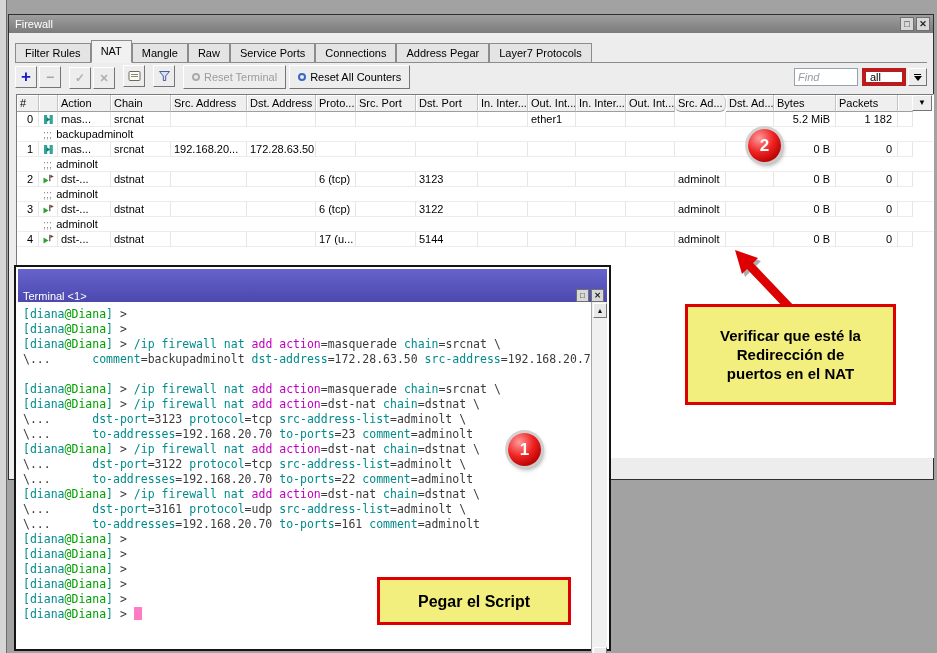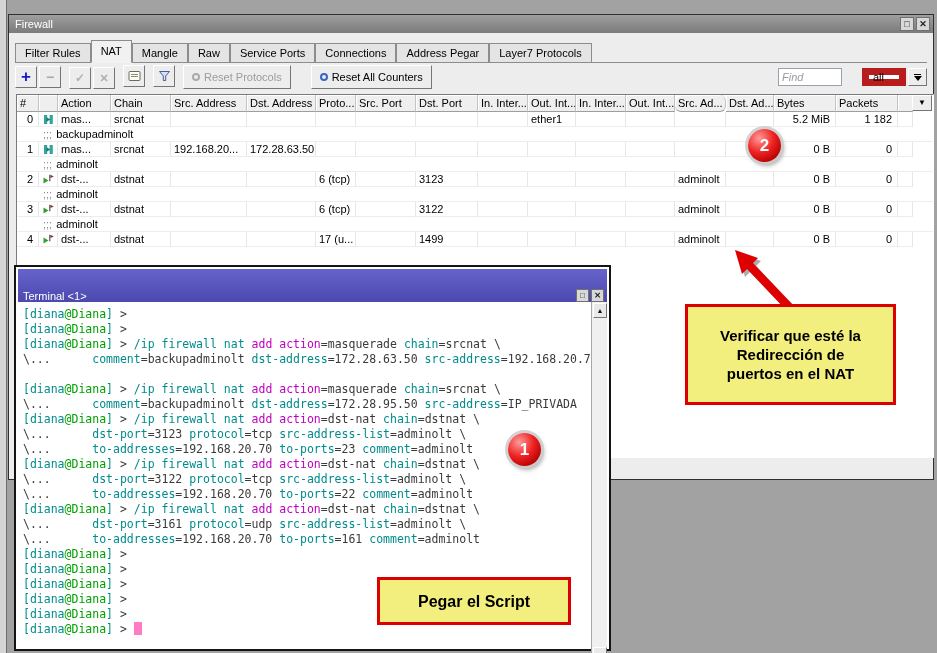--- a/index.html
+++ b/index.html
@@ -26,22 +26,22 @@
   .gap{margin-left:6px;}
   .txtbtn{height:22px;background:#EDEDED;border:1px solid;border-color:#FFF #757575 #757575 #FFF;
       display:inline-flex;align-items:center;padding:0 8px;font-size:11px;font-family:"Liberation Sans",sans-serif;}
   .txtbtn.disabled{color:#9C9C9C;}
   .reset-ring{display:inline-block;width:8px;height:8px;border-radius:50%;margin-right:4px;box-sizing:border-box;}
   .ring-gray{border:2px solid #ABABAB;}
   .ring-blue{border:2px solid #3A66C8;}
   #find{width:64px;height:18px;box-sizing:border-box;border:1px solid #98A2AE;font-size:11px;padding:1px 3px;
       font-family:"Liberation Sans",sans-serif;margin-left:auto;}
   #find::placeholder{font-style:italic;color:#9A9A9A;}
-  #filterSel{width:44px;height:18px;box-sizing:border-box;border:7px solid #b91c1c;background:#FFF;
-      display:inline-flex;align-items:center;padding-left:4px;margin-left:20px;}
+  #filterSel{width:44px;height:18px;box-sizing:border-box;border:4px solid #b91c1c;background:#FFF;
+      display:inline-flex;align-items:center;padding-left:4px;margin-left:4px;}
   .ddbtn{width:19px;height:18px;box-sizing:border-box;background:#EDEDED;border:1px solid;
       border-color:#FFF #757575 #757575 #FFF;display:inline-flex;flex-direction:column;align-items:center;justify-content:center;margin-left:2px;}
   .ddbar{width:7px;height:1px;background:#000;margin-bottom:1px;}
   .ddtri{width:0;height:0;border-left:4px solid transparent;border-right:4px solid transparent;border-top:5px solid #000;}
 
   
   #list{position:absolute;left:7px;top:79px;width:918px;height:364px;background:#FFF;
       border:1px solid;border-color:#7A7A7A #FFF #FFF #7A7A7A;box-sizing:border-box;overflow:hidden;}
   .hrow{display:flex;height:17px;}
   .hcell{background:#EFEFEF;border-right:1px solid #C3C3C3;border-bottom:1px solid #9E9E9E;
@@ -144,23 +144,23 @@
           </span>
         </span><span class="tbbtn gap">
           <span style="display:inline-flex;align-items:center;">
             <svg width="13" height="12" viewBox="0 0 13 12">
               <path d="M1.5 1.5 h10 l-3.8 4.5 v4.5 h-2.4 v-4.5 z" fill="#D7E2F2" stroke="#4A5E9E"></path>
             </svg>
           </span>
         </span></span>
     <span class="txtbtn disabled gap">
       <span class="reset-ring ring-gray"></span>
-      <span>Reset Protocols</span>
-    </span>
-    <span class="txtbtn" style="margin-left:20px;">
+      <span>Reset Terminal</span>
+    </span>
+    <span class="txtbtn" style="margin-left:3px;">
       <span class="reset-ring ring-blue"></span>
       <span>Reset All Counters</span>
     </span>
     <input id="find" placeholder="Find" style="">
     <span id="filterSel">
       <span>all</span>
     </span>
     <span class="ddbtn">
       <span class="ddbar"></span>
       <span class="ddtri"></span>
@@ -314,21 +314,21 @@
                 <path d="M8.4 0.8 l3.4 1.6 -3.4 1.6 z" fill="#7A3A2A"></path>
               </svg>
             </span>
           </div>
           <div class="dcell" style="width: 53px; flex: 0 0 53px;">dst-...</div>
           <div class="dcell" style="width: 60px; flex: 0 0 60px;">dstnat</div>
           <div class="dcell" style="width: 76px; flex: 0 0 76px;"></div>
           <div class="dcell" style="width: 69px; flex: 0 0 69px;"></div>
           <div class="dcell" style="width: 40px; flex: 0 0 40px;">17 (u...</div>
           <div class="dcell" style="width: 60px; flex: 0 0 60px;"></div>
-          <div class="dcell" style="width: 62px; flex: 0 0 62px;">1499</div>
+          <div class="dcell" style="width: 62px; flex: 0 0 62px;">5144</div>
           <div class="dcell" style="width: 50px; flex: 0 0 50px;"></div>
           <div class="dcell" style="width: 48px; flex: 0 0 48px;"></div>
           <div class="dcell" style="width: 50px; flex: 0 0 50px;"></div>
           <div class="dcell" style="width: 49px; flex: 0 0 49px;"></div>
           <div class="dcell" style="width: 51px; flex: 0 0 51px;">adminolt</div>
           <div class="dcell" style="width: 48px; flex: 0 0 48px;"></div>
           <div class="dcell r" style="width: 62px; flex: 0 0 62px;">0 B</div>
           <div class="dcell r" style="width: 62px; flex: 0 0 62px;">0</div>
           <div class="dcell" style="width: 15px; flex: 0 0 15px;"></div>
         </div>
@@ -350,21 +350,20 @@
     </span>
   </div>
   <div id="tcontent">
     <div id="tlines">
         <div class="tline"><span class="tk-t">[diana</span><span class="tk-g">@Diana</span><span class="tk-t">]</span><span class="tk-d"> &gt;</span></div>
         <div class="tline"><span class="tk-t">[diana</span><span class="tk-g">@Diana</span><span class="tk-t">]</span><span class="tk-d"> &gt;</span></div>
         <div class="tline"><span class="tk-t">[diana</span><span class="tk-g">@Diana</span><span class="tk-t">]</span><span class="tk-d"> &gt; </span><span class="tk-t">/ip firewall nat</span><span class="tk-d"> </span><span class="tk-m">add action</span><span class="tk-d">=masquerade </span><span class="tk-t">chain</span><span class="tk-d">=srcnat \</span></div>
         <div class="tline"><span class="tk-d">\...      </span><span class="tk-t">comment</span><span class="tk-d">=backupadminolt </span><span class="tk-t">dst-address</span><span class="tk-d">=172.28.63.50 </span><span class="tk-t">src-address</span><span class="tk-d">=192.168.20.70</span></div>
         <div class="tline"></div>
         <div class="tline"><span class="tk-t">[diana</span><span class="tk-g">@Diana</span><span class="tk-t">]</span><span class="tk-d"> &gt; </span><span class="tk-t">/ip firewall nat</span><span class="tk-d"> </span><span class="tk-m">add action</span><span class="tk-d">=masquerade </span><span class="tk-t">chain</span><span class="tk-d">=srcnat \</span></div>
-        <div class="tline"><span class="tk-d">\...      </span><span class="tk-t">comment</span><span class="tk-d">=backupadminolt </span><span class="tk-t">dst-address</span><span class="tk-d">=172.28.95.50 </span><span class="tk-t">src-address</span><span class="tk-d">=IP_PRIVADA</span></div>
         <div class="tline"><span class="tk-t">[diana</span><span class="tk-g">@Diana</span><span class="tk-t">]</span><span class="tk-d"> &gt; </span><span class="tk-t">/ip firewall nat</span><span class="tk-d"> </span><span class="tk-m">add action</span><span class="tk-d">=dst-nat </span><span class="tk-t">chain</span><span class="tk-d">=dstnat \</span></div>
         <div class="tline"><span class="tk-d">\...      </span><span class="tk-t">dst-port</span><span class="tk-d">=3123 </span><span class="tk-t">protocol</span><span class="tk-d">=tcp </span><span class="tk-t">src-address-list</span><span class="tk-d">=adminolt \</span></div>
         <div class="tline"><span class="tk-d">\...      </span><span class="tk-t">to-addresses</span><span class="tk-d">=192.168.20.70 </span><span class="tk-t">to-ports</span><span class="tk-d">=23 </span><span class="tk-t">comment</span><span class="tk-d">=adminolt</span></div>
         <div class="tline"><span class="tk-t">[diana</span><span class="tk-g">@Diana</span><span class="tk-t">]</span><span class="tk-d"> &gt; </span><span class="tk-t">/ip firewall nat</span><span class="tk-d"> </span><span class="tk-m">add action</span><span class="tk-d">=dst-nat </span><span class="tk-t">chain</span><span class="tk-d">=dstnat \</span></div>
         <div class="tline"><span class="tk-d">\...      </span><span class="tk-t">dst-port</span><span class="tk-d">=3122 </span><span class="tk-t">protocol</span><span class="tk-d">=tcp </span><span class="tk-t">src-address-list</span><span class="tk-d">=adminolt \</span></div>
         <div class="tline"><span class="tk-d">\...      </span><span class="tk-t">to-addresses</span><span class="tk-d">=192.168.20.70 </span><span class="tk-t">to-ports</span><span class="tk-d">=22 </span><span class="tk-t">comment</span><span class="tk-d">=adminolt</span></div>
         <div class="tline"><span class="tk-t">[diana</span><span class="tk-g">@Diana</span><span class="tk-t">]</span><span class="tk-d"> &gt; </span><span class="tk-t">/ip firewall nat</span><span class="tk-d"> </span><span class="tk-m">add action</span><span class="tk-d">=dst-nat </span><span class="tk-t">chain</span><span class="tk-d">=dstnat \</span></div>
         <div class="tline"><span class="tk-d">\...      </span><span class="tk-t">dst-port</span><span class="tk-d">=3161 </span><span class="tk-t">protocol</span><span class="tk-d">=udp </span><span class="tk-t">src-address-list</span><span class="tk-d">=adminolt \</span></div>
         <div class="tline"><span class="tk-d">\...      </span><span class="tk-t">to-addresses</span><span class="tk-d">=192.168.20.70 </span><span class="tk-t">to-ports</span><span class="tk-d">=161 </span><span class="tk-t">comment</span><span class="tk-d">=adminolt</span></div>
         <div class="tline"><span class="tk-t">[diana</span><span class="tk-g">@Diana</span><span class="tk-t">]</span><span class="tk-d"> &gt;</span></div>

